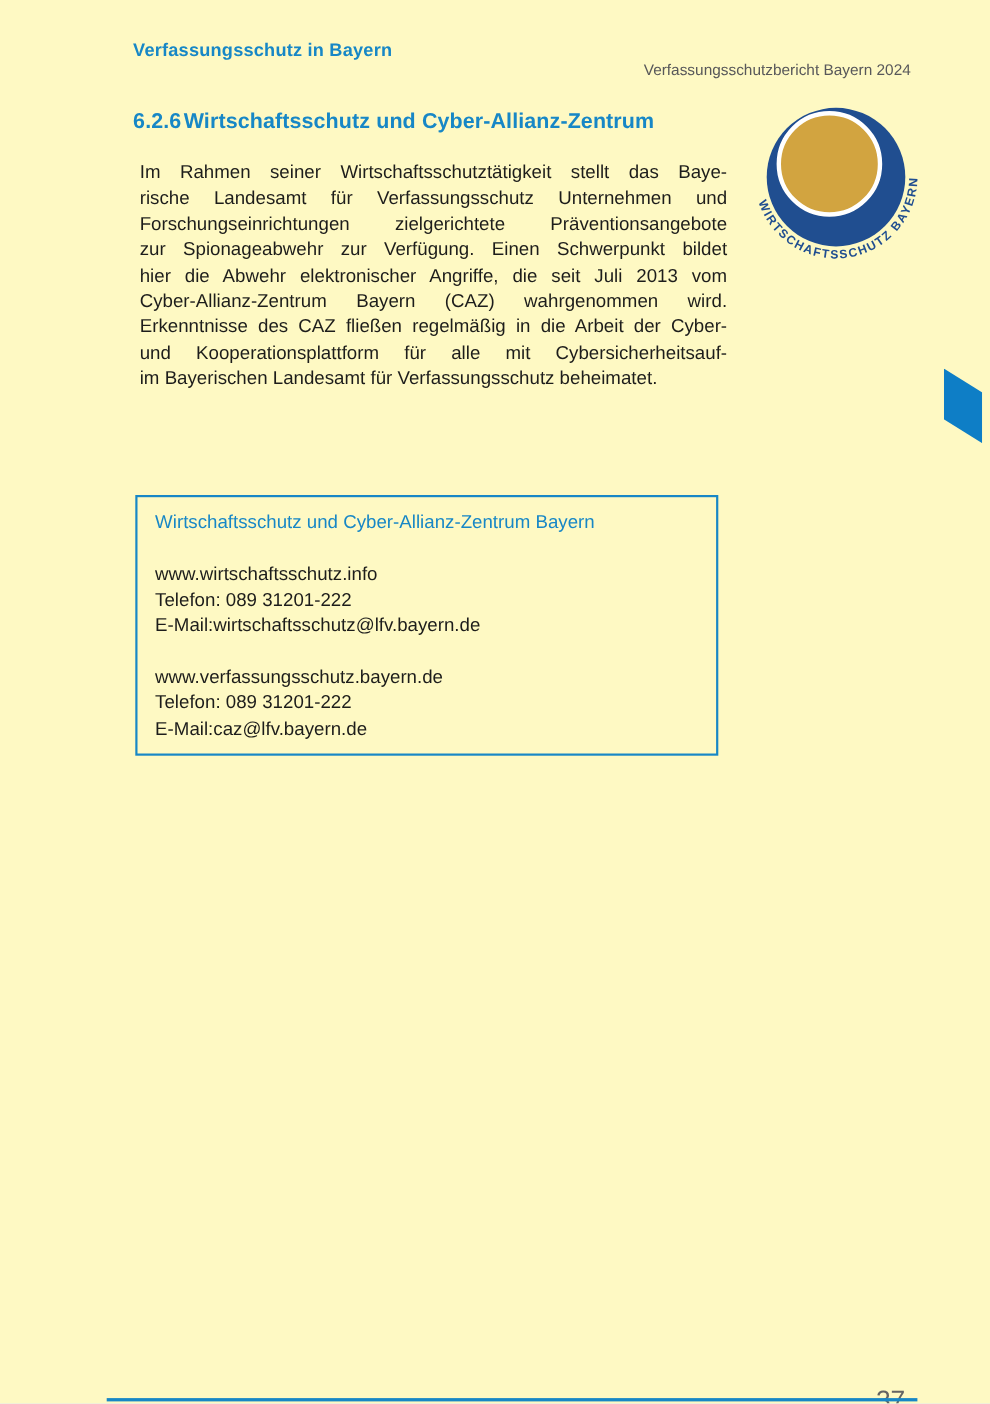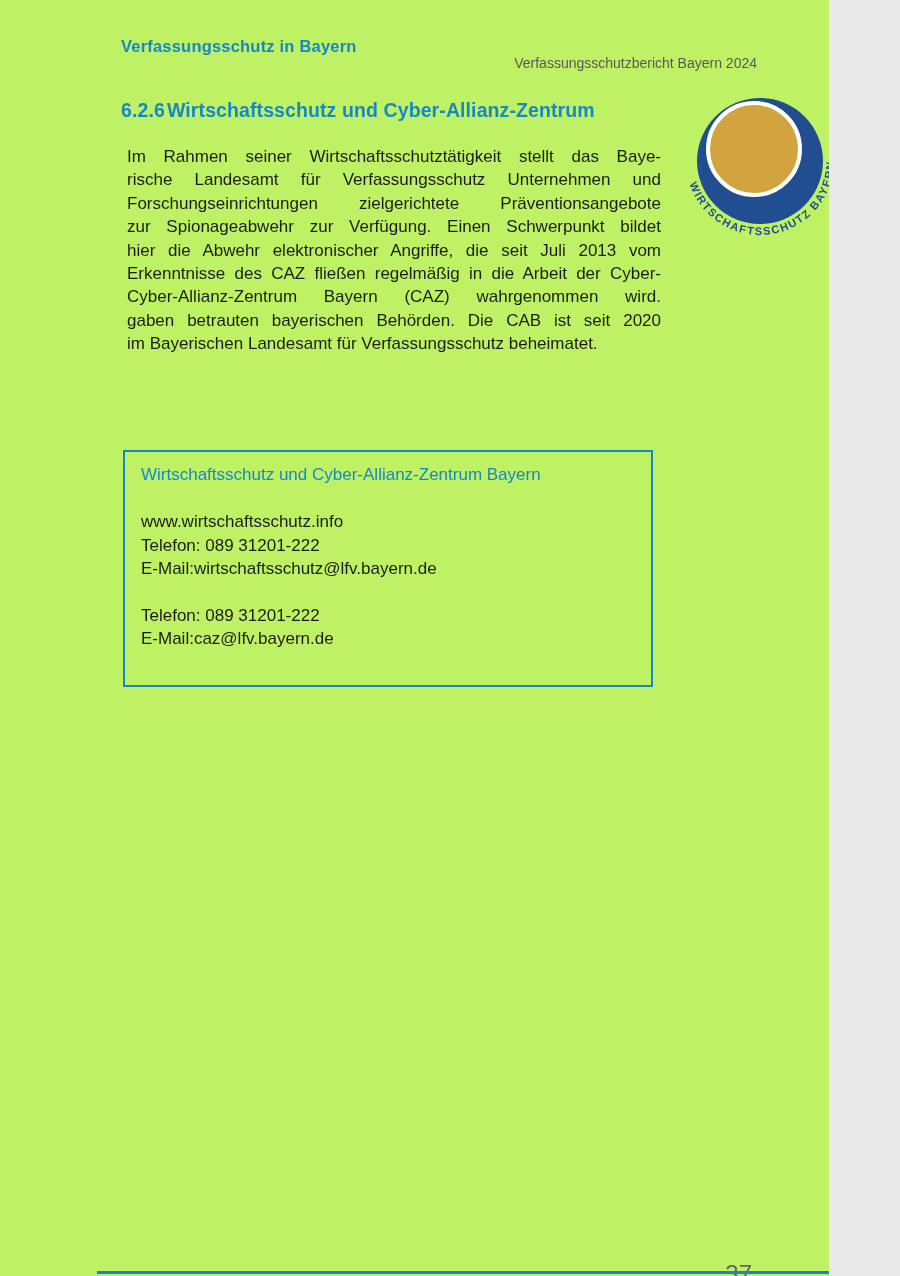--- a/index.html
+++ b/index.html
@@ -7,22 +7,22 @@
     --marker:#0E7EC6;
     --body:#1D1D1B;
     --hgray:#58585A;
     --pgray:#646463;
     --navy:#204E90;
     --gold:#D2A440;
   }
   html,body{margin:0;padding:0;background:#e9e9e9;}
   .page{
     position:relative;
-    width:829px;height:1276px;
-    background:#bef264;
+    width:900px;height:1276px;
+    background:#fef9c3;
     overflow:hidden;
     font-family:"Liberation Sans","DejaVu Sans",sans-serif;
     color:var(--body);
   }
   .hdr-left{
     position:absolute;left:121px;top:37px;
     font-size:16.5px;font-weight:700;color:var(--accent);
     letter-spacing:0.2px;
   }
   .hdr-right{
@@ -90,23 +90,23 @@
     <span class="section-number">6.2.6</span>
     <span>Wirtschaftsschutz und Cyber-Allianz-Zentrum</span>
   </div>
 
   <div class="para">
       <div class="para-line">Im Rahmen seiner Wirtschaftsschutztätigkeit stellt das Baye-</div>
       <div class="para-line">rische Landesamt für Verfassungsschutz Unternehmen und</div>
       <div class="para-line">Forschungseinrichtungen zielgerichtete Präventionsangebote</div>
       <div class="para-line">zur Spionageabwehr zur Verfügung. Einen Schwerpunkt bildet</div>
       <div class="para-line">hier die Abwehr elektronischer Angriffe, die seit Juli 2013 vom</div>
+      <div class="para-line">Cyber-Allianz-Zentrum Bayern (CAZ) wahrgenommen wird.</div>
       <div class="para-line">Erkenntnisse des CAZ fließen regelmäßig in die Arbeit der Cyber-</div>
-      <div class="para-line">Cyber-Allianz-Zentrum Bayern (CAZ) wahrgenommen wird.</div>
-      <div class="para-line">gaben betrauten bayerischen Behörden. Die CAB ist seit 2020</div>
+      <div class="para-line">und Kooperationsplattform für alle mit Cybersicherheitsauf-</div>
       <div class="para-line last">im Bayerischen Landesamt für Verfassungsschutz beheimatet.</div>
     </div>
 
   <div class="logo-wrap">
     <svg viewBox="0 0 160 160" width="160" height="160">
       <circle cx="85" cy="66" r="63" fill="#204E90"></circle>
       <circle cx="79" cy="54" r="46" fill="#D2A440" stroke="#ffffff" stroke-width="4"></circle>
       <defs>
         <path id="logo-arc" d="M 11 66 A 74 74 0 0 0 159 66" fill="none"></path>
       </defs>
@@ -119,20 +119,21 @@
   <div class="marker"></div>
 
   <div class="info-box">
     <div class="info-box-title">Wirtschaftsschutz und Cyber-Allianz-Zentrum Bayern</div>
     <div class="contact-group">
         <div class="contact-line">www.wirtschaftsschutz.info</div>
         <div class="contact-line">Telefon: 089 31201-222</div>
         <div class="contact-line last">E-Mail:wirtschaftsschutz@lfv.bayern.de</div>
       </div>
     <div class="contact-group second">
+        <div class="contact-line">www.verfassungsschutz.bayern.de</div>
         <div class="contact-line">Telefon: 089 31201-222</div>
         <div class="contact-line last">E-Mail:caz@lfv.bayern.de</div>
       </div>
   </div>
 
   <div class="page-number">37</div>
 
   <div class="footer-rule"></div>
 
 </div>

